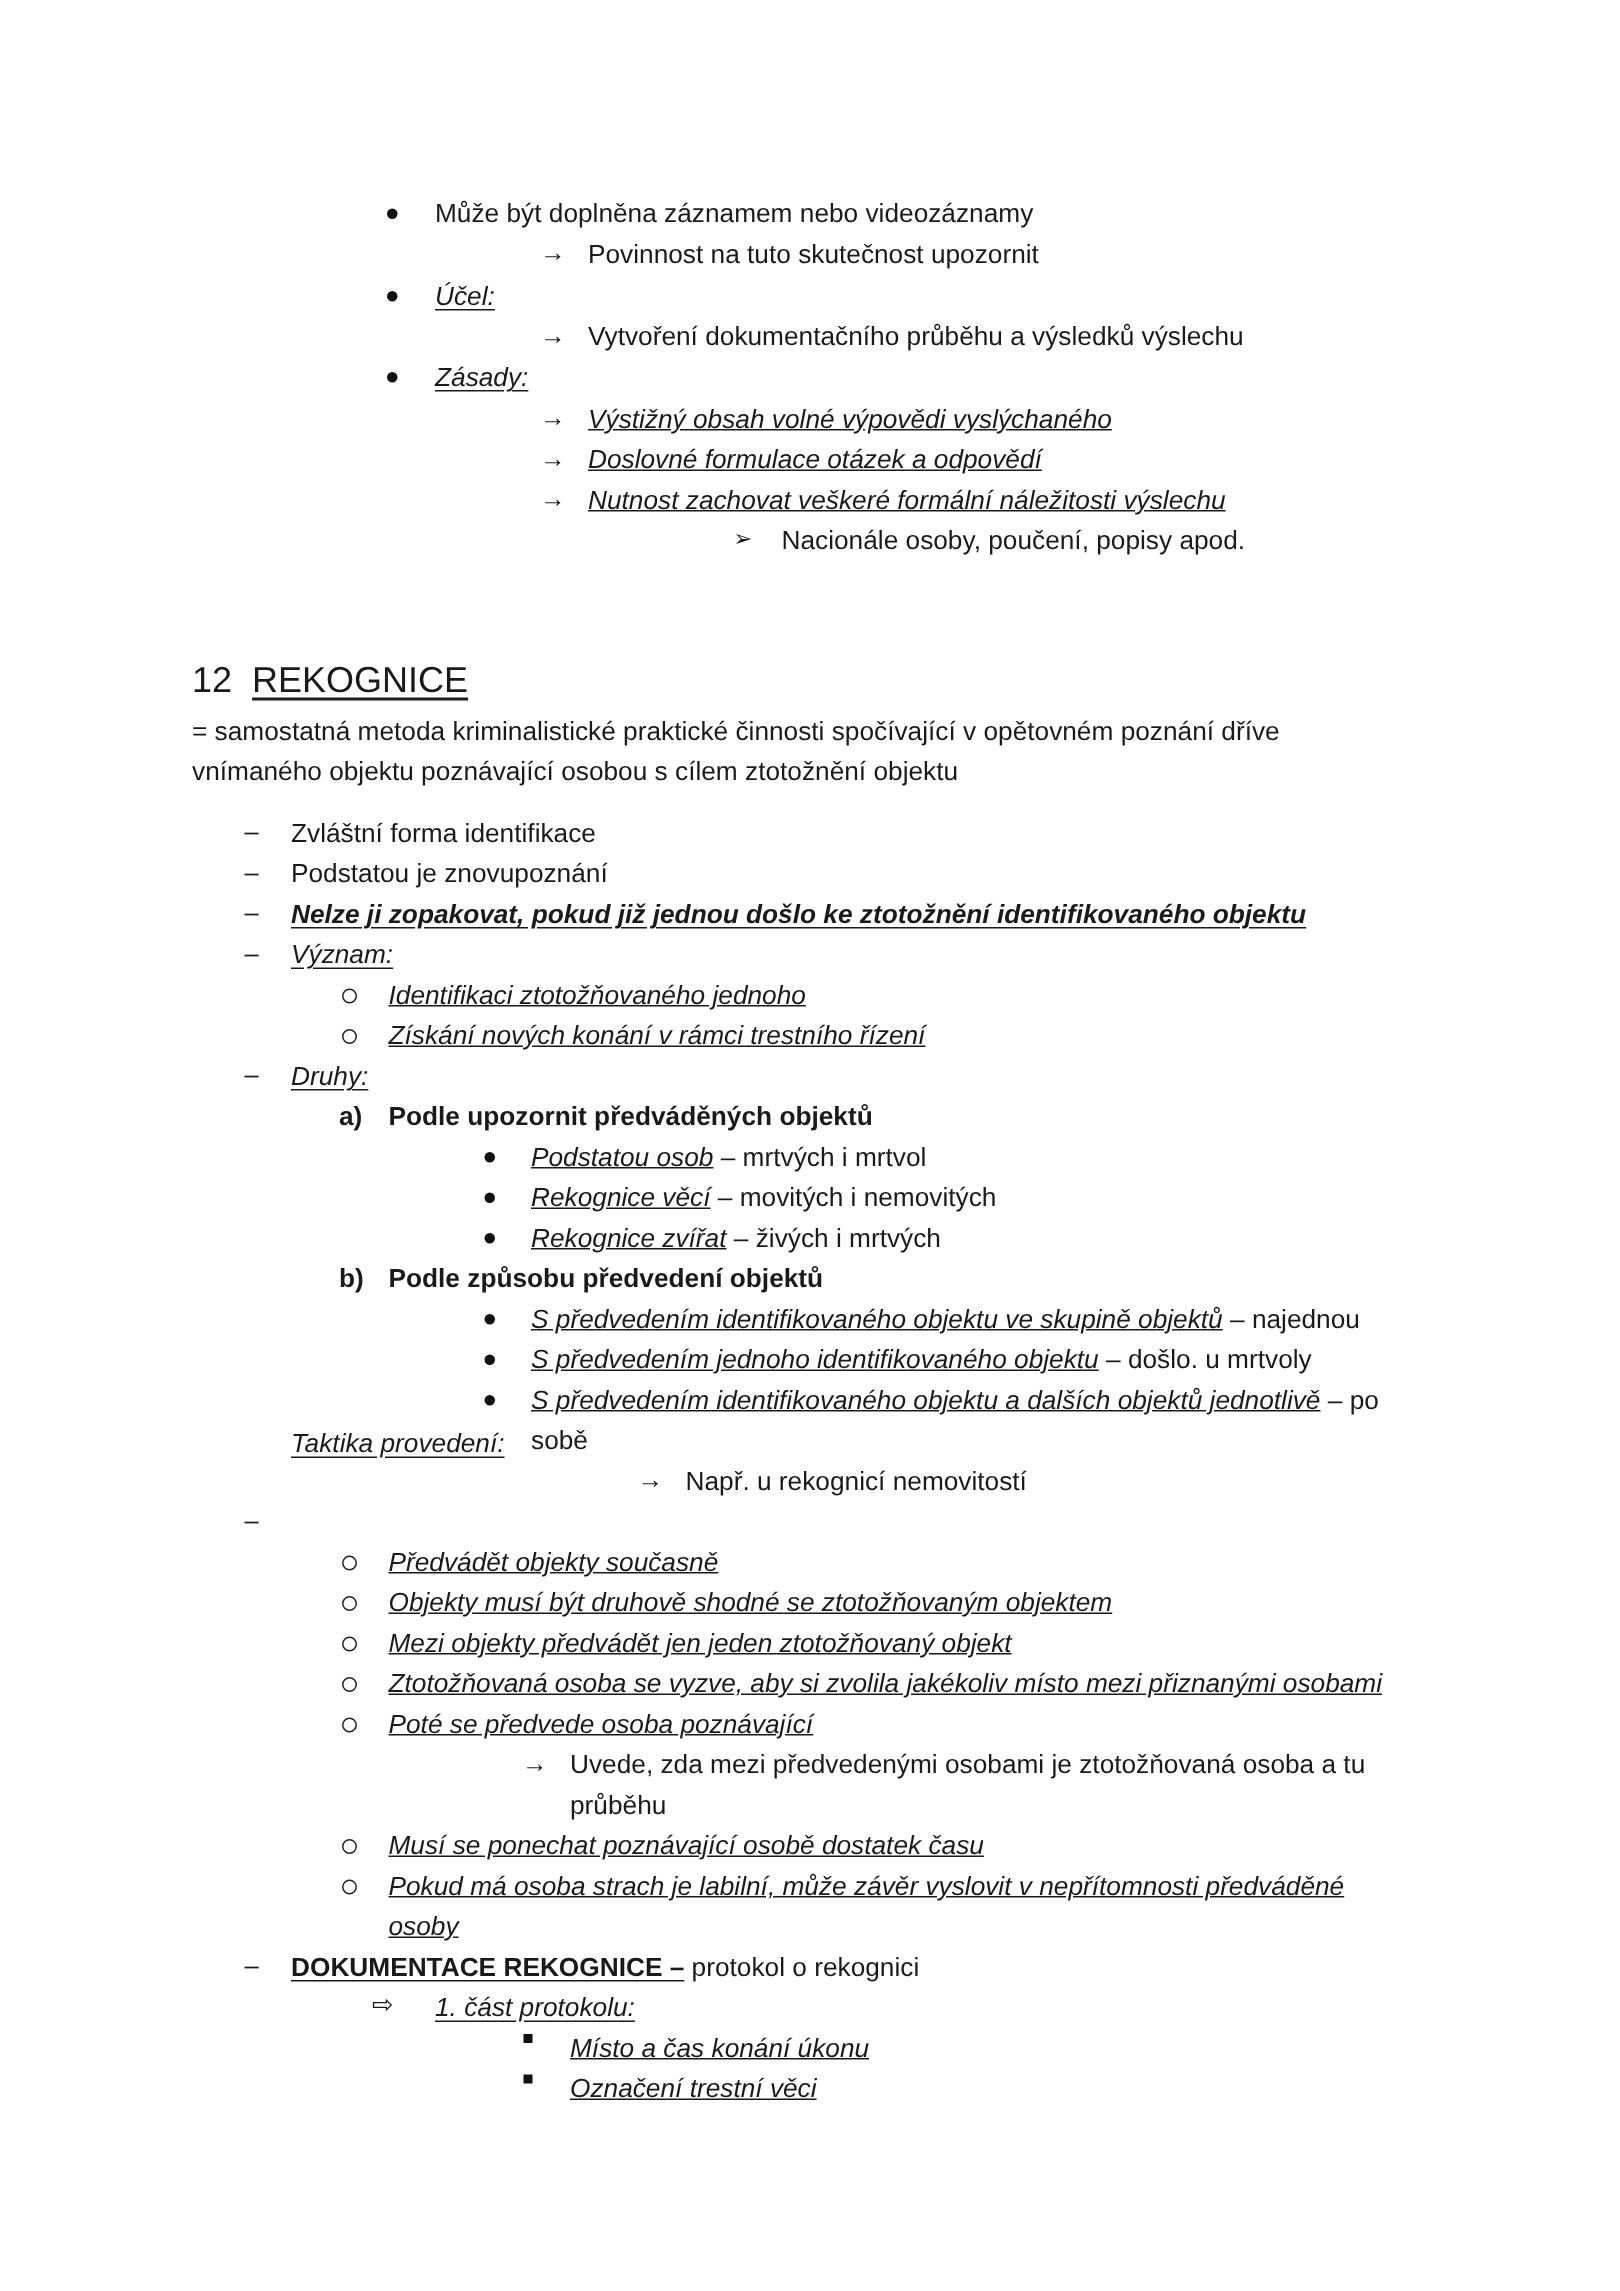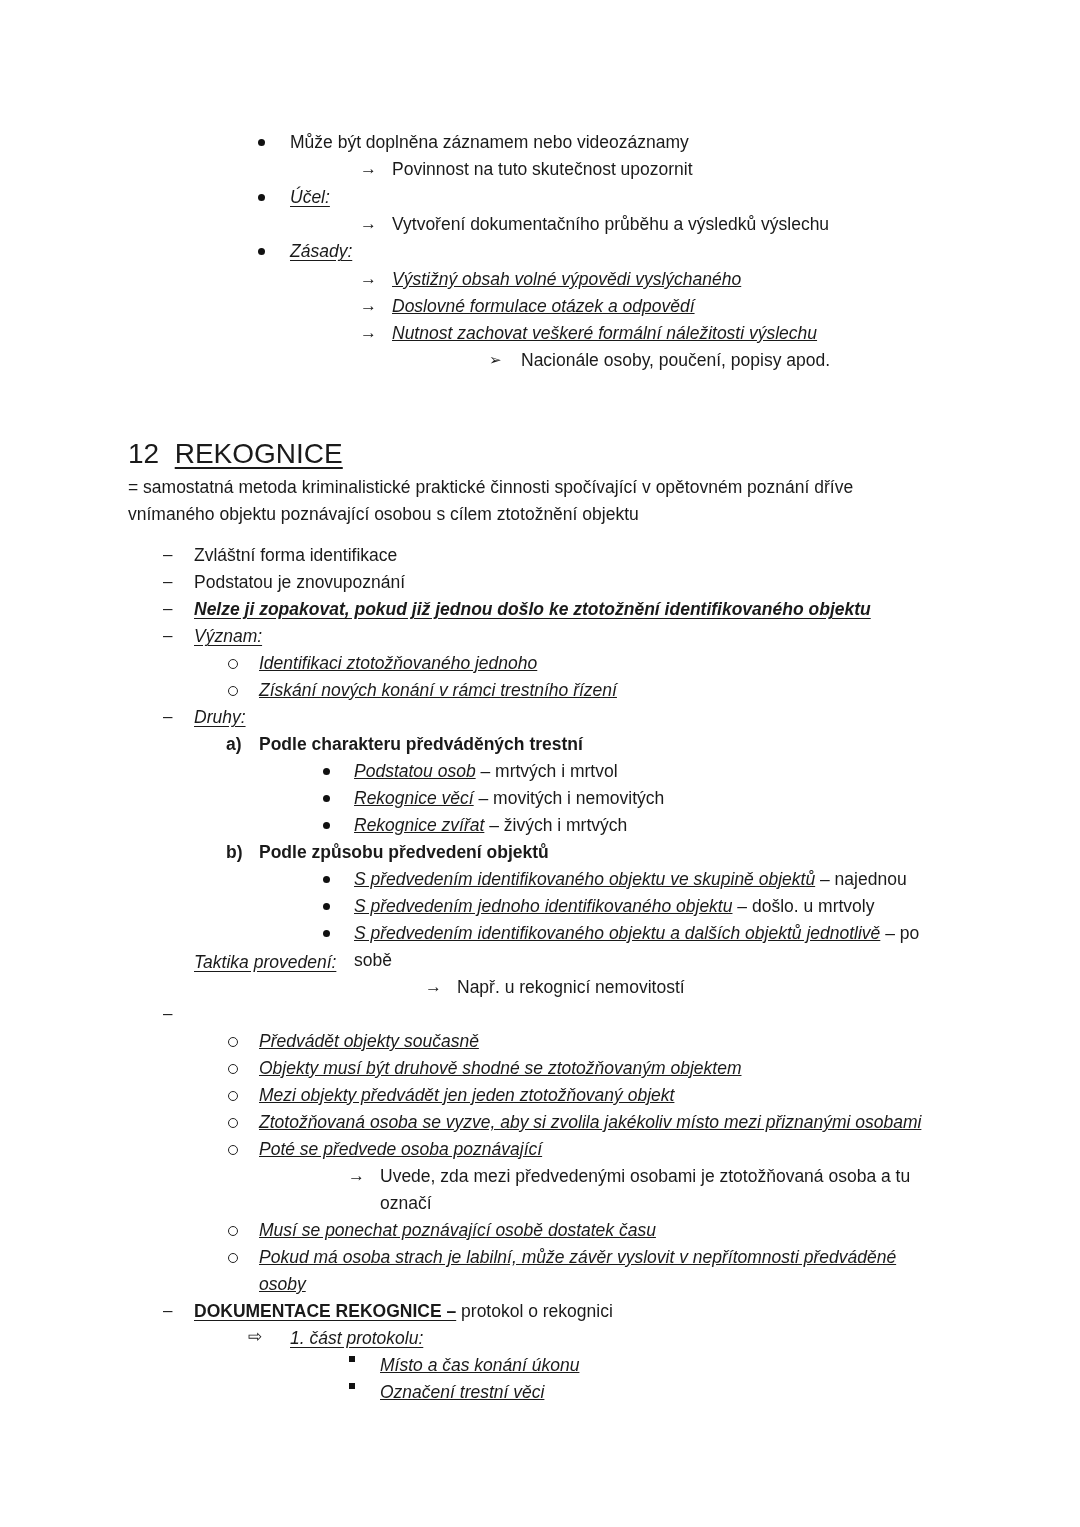--- a/index.html
+++ b/index.html
@@ -20,21 +20,21 @@
   .dot {
     position: absolute; width: 7px; height: 7px; border-radius: 50%; background: #111;
   }
   .circ {
     position: absolute; width: 8px; height: 8px; border-radius: 50%; border: 1.4px solid #222;
   }
   .sq {
     position: absolute; width: 6px; height: 6px; background: #111;
   }
   .h1 {
-    position: absolute; left: 128px; top: 436px; font-size: 28px; line-height: 36px; white-space: nowrap;
+    position: absolute; left: 128px; top: 436px; font-size: 24px; line-height: 36px; white-space: nowrap;
   }
   .h1 .title { text-decoration: underline; text-decoration-thickness: 2px; text-underline-offset: 4px; }
   .def {
     position: absolute; left: 128px; top: 474px; width: 800px; font-size: 17.5px; line-height: 27px; font-weight: normal;
   }
 </style>
 </head>
 <body>
 
 <div class="dot" style="left:258px;top:139px"></div>
@@ -84,21 +84,21 @@
 
 <div class="circ" style="left:228px;top:659px"></div>
 <div class="line i" style="left:259px;top:650px">Identifikaci ztotožňovaného jednoho</div>
 <div class="circ" style="left:228px;top:686px"></div>
 <div class="line i" style="left:259px;top:677px">Získání nových konání v rámci trestního řízení</div>
 
 <div class="marker" style="left:163px;top:704px">–</div>
 <div class="line i u" style="left:194px;top:704px">Druhy:</div>
 
 <div class="line b" style="left:226px;top:731px">a)</div>
-<div class="line b" style="left:259px;top:731px">Podle charakteru předváděných trestní</div>
+<div class="line b" style="left:259px;top:731px">Podle upozornit předváděných objektů</div>
 
 <div class="dot" style="left:323px;top:768px"></div>
 <div class="line" style="left:354px;top:758px"><span class="i">Podstatou osob</span><span> – mrtvých i mrtvol</span></div>
 <div class="dot" style="left:323px;top:795px"></div>
 <div class="line" style="left:354px;top:785px"><span class="i">Rekognice věcí</span><span> – movitých i nemovitých</span></div>
 <div class="dot" style="left:323px;top:822px"></div>
 <div class="line" style="left:354px;top:812px"><span class="i">Rekognice zvířat</span><span> – živých i mrtvých</span></div>
 
 <div class="line b" style="left:226px;top:839px">b)</div>
 <div class="line b" style="left:259px;top:839px">Podle způsobu předvedení objektů</div>
@@ -123,21 +123,21 @@
 <div class="line i" style="left:259px;top:1055px">Objekty musí být druhově shodné se ztotožňovaným objektem</div>
 <div class="circ" style="left:228px;top:1091px"></div>
 <div class="line i" style="left:259px;top:1082px">Mezi objekty předvádět jen jeden ztotožňovaný objekt</div>
 <div class="circ" style="left:228px;top:1118px"></div>
 <div class="line i" style="left:259px;top:1109px">Ztotožňovaná osoba se vyzve, aby si zvolila jakékoliv místo mezi přiznanými osobami</div>
 <div class="circ" style="left:228px;top:1145px"></div>
 <div class="line i" style="left:259px;top:1136px">Poté se předvede osoba poznávající</div>
 
 <div class="marker" style="left:348px;top:1163px">→</div>
 <div class="line" style="left:380px;top:1163px">Uvede, zda mezi předvedenými osobami je ztotožňovaná osoba a tu</div>
-<div class="line" style="left:380px;top:1190px">označí</div>
+<div class="line" style="left:380px;top:1190px">průběhu</div>
 
 <div class="circ" style="left:228px;top:1226px"></div>
 <div class="line i" style="left:259px;top:1217px">Musí se ponechat poznávající osobě dostatek času</div>
 <div class="circ" style="left:228px;top:1253px"></div>
 <div class="line i" style="left:259px;top:1244px">Pokud má osoba strach je labilní, může závěr vyslovit v nepřítomnosti předváděné</div>
 <div class="line i" style="left:259px;top:1271px">osoby</div>
 
 <div class="marker" style="left:163px;top:1298px">–</div>
 <div class="line" style="left:194px;top:1298px"><span class="b u">DOKUMENTACE REKOGNICE –</span><span> protokol o rekognici</span></div>
 

